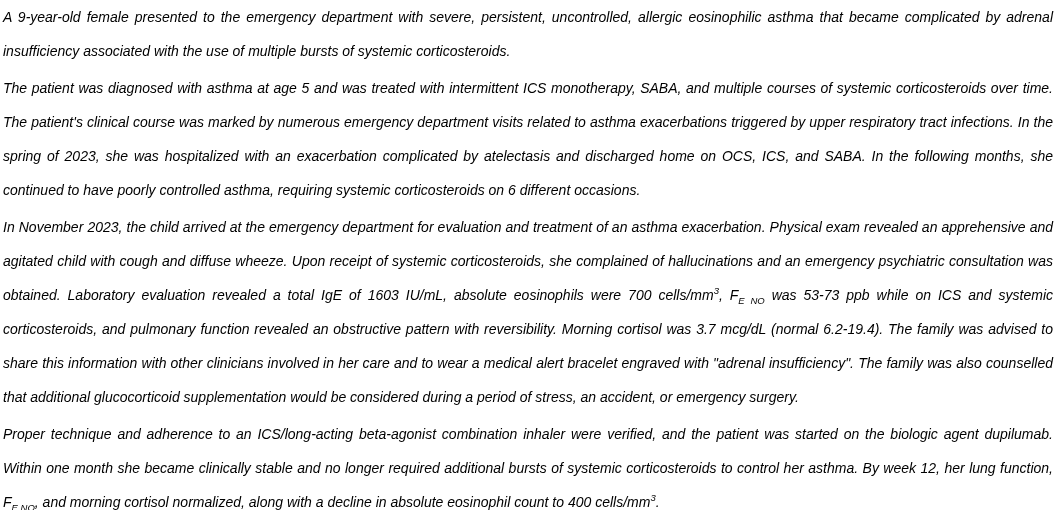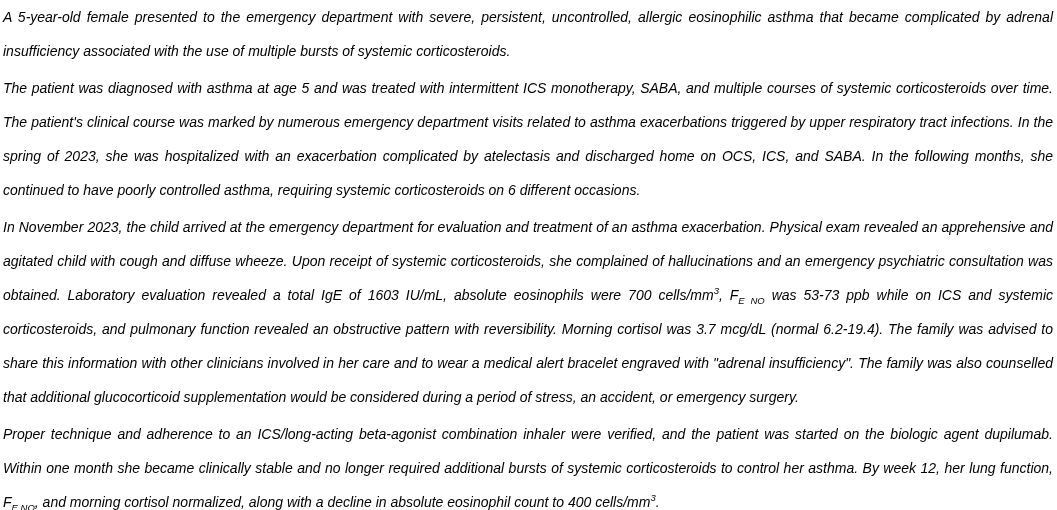--- a/index.html
+++ b/index.html
@@ -31,17 +31,17 @@
     font-size: 0.68em;
     line-height: 0;
   }
   sup { vertical-align: super; }
   sub { vertical-align: sub; }
 </style>
 </head>
 <body>
 
 <div class="page">
-  <p><span>A 5-year-old female presented to the emergency department with severe, persistent, uncontrolled, allergic eosinophilic asthma that became complicated by adrenal insufficiency associated with the use of multiple bursts of systemic corticosteroids.</span></p>
+  <p><span>A 9-year-old female presented to the emergency department with severe, persistent, uncontrolled, allergic eosinophilic asthma that became complicated by adrenal insufficiency associated with the use of multiple bursts of systemic corticosteroids.</span></p>
   <p><span>The patient was diagnosed with asthma at age 5 and was treated with intermittent ICS monotherapy, SABA, and multiple courses of systemic corticosteroids over time. The patient's clinical course was marked by numerous emergency department visits related to asthma exacerbations triggered by upper respiratory tract infections. In the spring of 2023, she was hospitalized with an exacerbation complicated by atelectasis and discharged home on OCS, ICS, and SABA. In the following months, she continued to have poorly controlled asthma, requiring systemic corticosteroids on 6 different occasions.</span></p>
   <p><span>In November 2023, the child arrived at the emergency department for evaluation and treatment of an asthma exacerbation. Physical exam revealed an apprehensive and agitated child with cough and diffuse wheeze. Upon receipt of systemic corticosteroids, she complained of hallucinations and an emergency psychiatric consultation was obtained. Laboratory evaluation revealed a total IgE of 1603 IU/mL, absolute eosinophils were 700 cells/mm</span><sup>3</sup><span>, F</span><sub>E NO</sub><span> was 53-73 ppb while on ICS and systemic corticosteroids, and pulmonary function revealed an obstructive pattern with reversibility. Morning cortisol was 3.7 mcg/dL (normal 6.2-19.4). The family was advised to share this information with other clinicians involved in her care and to wear a medical alert bracelet engraved with "adrenal insufficiency". The family was also counselled that additional glucocorticoid supplementation would be considered during a period of stress, an accident, or emergency surgery.</span></p>
   <p><span>Proper technique and adherence to an ICS/long-acting beta-agonist combination inhaler were verified, and the patient was started on the biologic agent dupilumab. Within one month she became clinically stable and no longer required additional bursts of systemic corticosteroids to control her asthma. By week 12, her lung function, F</span><sub>E NO</sub><span>, and morning cortisol normalized, along with a decline in absolute eosinophil count to 400 cells/mm</span><sup>3</sup><span>.</span></p>
 </div>
 
 </body></html>

